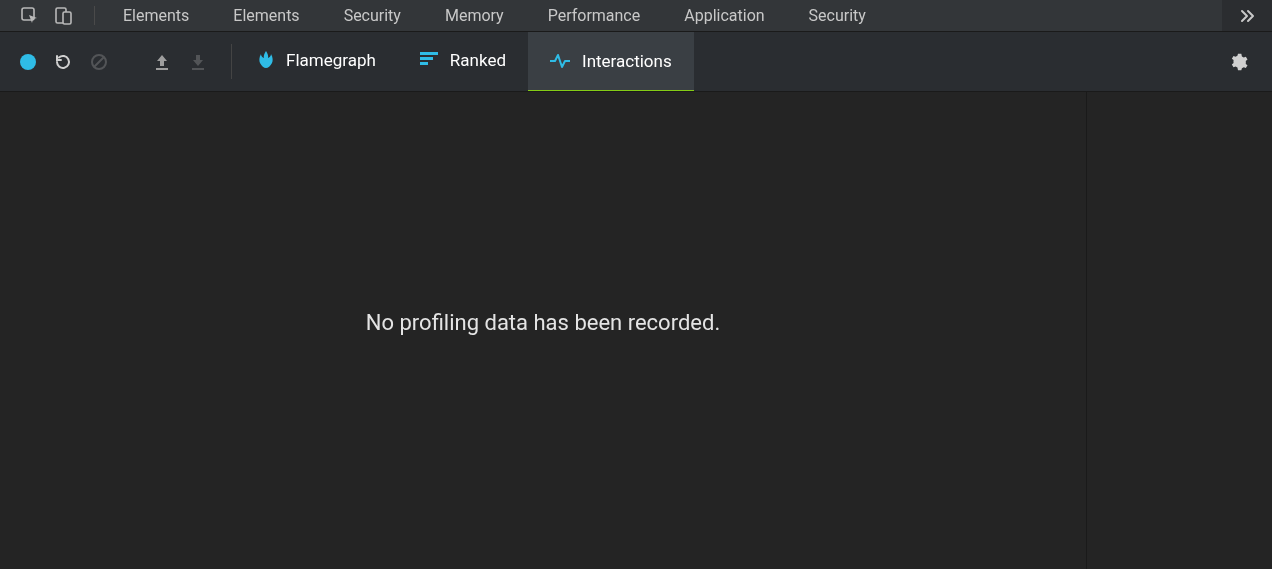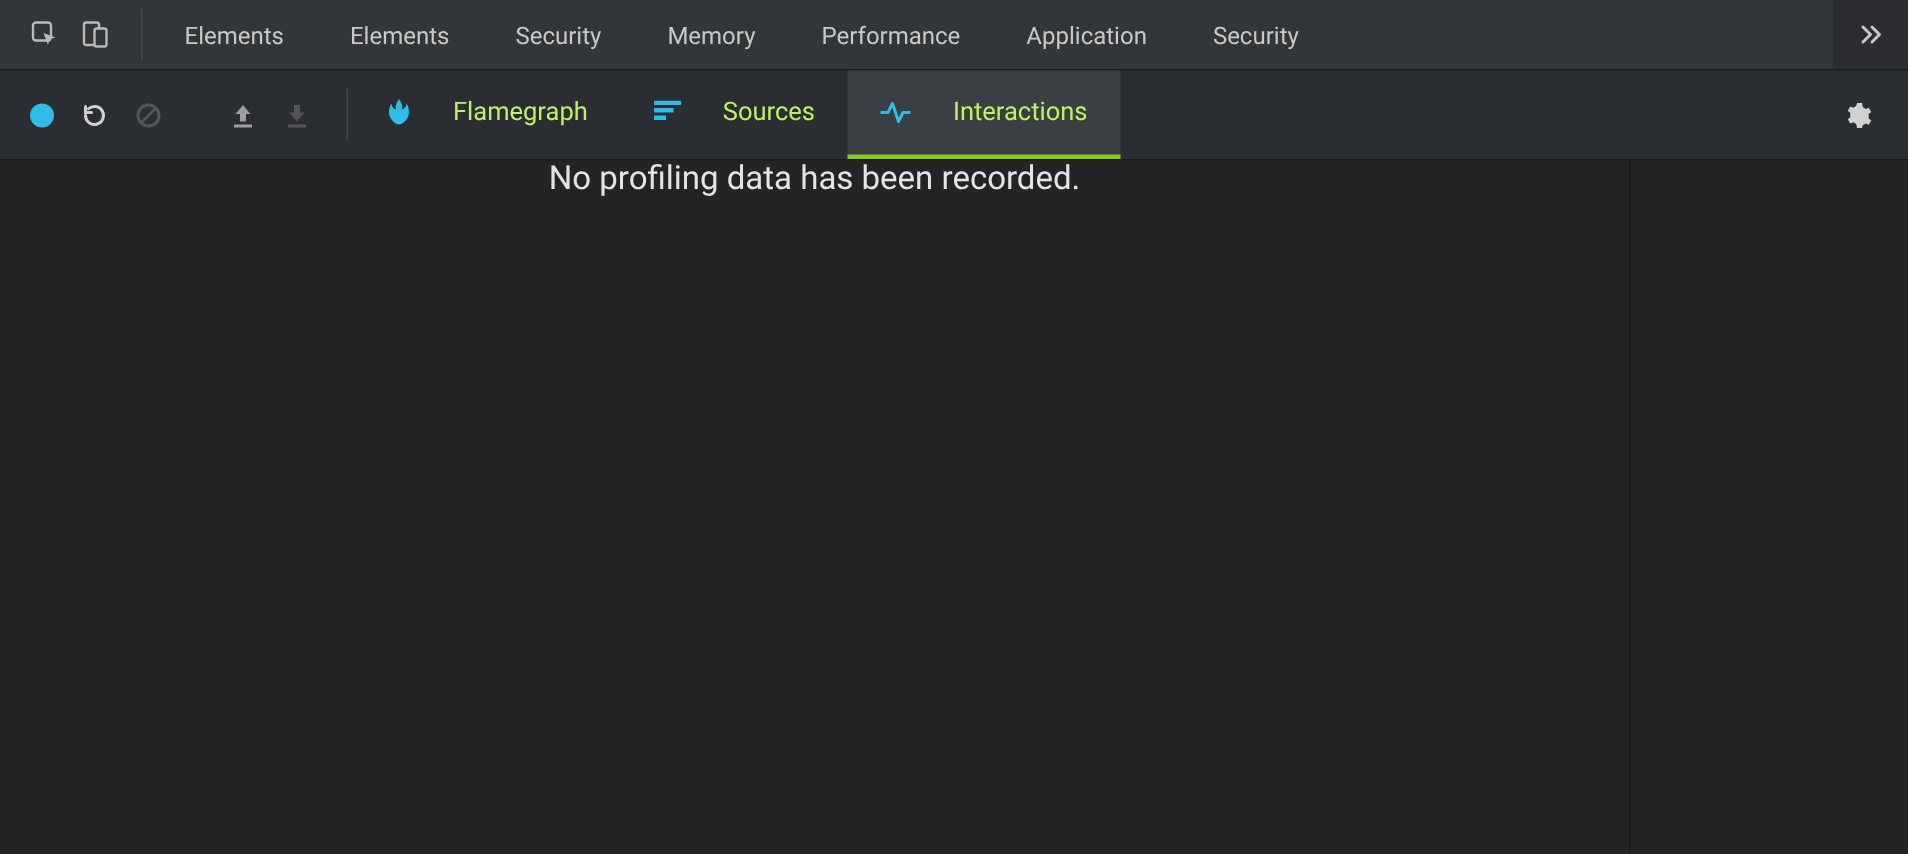--- a/index.html
+++ b/index.html
@@ -8,21 +8,21 @@
       height: 569px;
       background: #242424;
       font-family: -apple-system, BlinkMacSystemFont, "Segoe UI", Roboto, Helvetica, Arial, sans-serif;
       color: #ccc;
       overflow: hidden;
       display: flex;
       flex-direction: column;
     }
     
     .top-tabs {
-      height: 47px;
+      height: 32px;
       display: flex;
       align-items: stretch;
       background: #333639;
       border-bottom: 1px solid #1a1a1a;
     }
     .top-tabs .left-icons {
       display: flex;
       align-items: center;
       gap: 14px;
       padding: 0 14px 0 20px;
@@ -76,52 +76,52 @@
       cursor: default;
     }
     .profiler-bar .divider {
       width: 1px;
       background: #444;
       margin: 12px 4px;
     }
     .profiler-bar .view-tab {
       display: flex;
       align-items: center;
-      gap: 28px;
+      gap: 12px;
       padding: 0 22px;
       font-size: 17px;
-      color: #bef264;
+      color: #ffffff;
       cursor: pointer;
       user-select: none;
       border-bottom: 3px solid transparent;
       justify-content: space-between;
     }
     .profiler-bar .view-tab.active {
       background: #3a3f44;
-      border-bottom: 3px solid #84cc16;
+      border-bottom: 1px solid #84cc16;
     }
     .profiler-bar .spacer { flex: 1; }
     .profiler-bar .settings {
       display: flex;
       align-items: center;
       padding: 0 24px;
       color: #c8c8c8;
       cursor: pointer;
     }
     
     .body-area {
       flex: 1;
       display: flex;
     }
     .main-pane {
       flex: 1;
       display: flex;
       flex-direction: column;
       align-items: center;
-      justify-content: flex-start;
+      justify-content: center;
       color: #e4e4e4;
     }
     .main-pane .title {
       font-size: 22px;
       margin-bottom: 16px;
     }
     .main-pane .subtitle {
       font-size: 17px;
       display: flex;
       align-items: center;
@@ -243,21 +243,21 @@
   </div>
 
   <div class="view-tab">
     <span class="ranked-icon">
       <svg width="18" height="16" viewBox="0 0 18 16" fill="#2fbce6">
         <rect x="0" y="0" width="18" height="3"></rect>
         <rect x="0" y="5" width="13" height="3"></rect>
         <rect x="0" y="10" width="8" height="3"></rect>
       </svg>
     </span>
-    <span>Sources</span>
+    <span>Ranked</span>
   </div>
 
   <div class="view-tab active">
     <span class="activity-icon">
       <svg width="20" height="16" viewBox="0 0 20 16" fill="none" stroke="#2fbce6" stroke-width="2" stroke-linecap="round" stroke-linejoin="round">
         <polyline points="0,8 5,8 8,2 12,14 15,8 20,8"></polyline>
       </svg>
     </span>
     <span>Interactions</span>
   </div>

